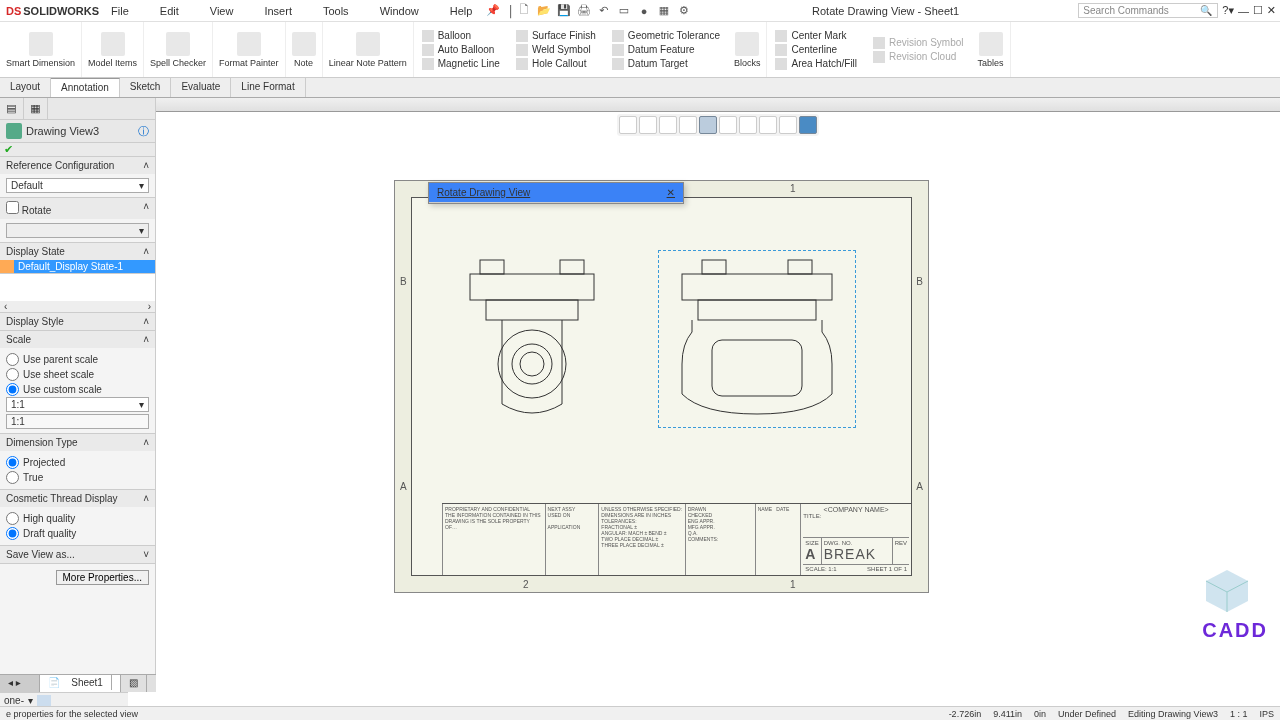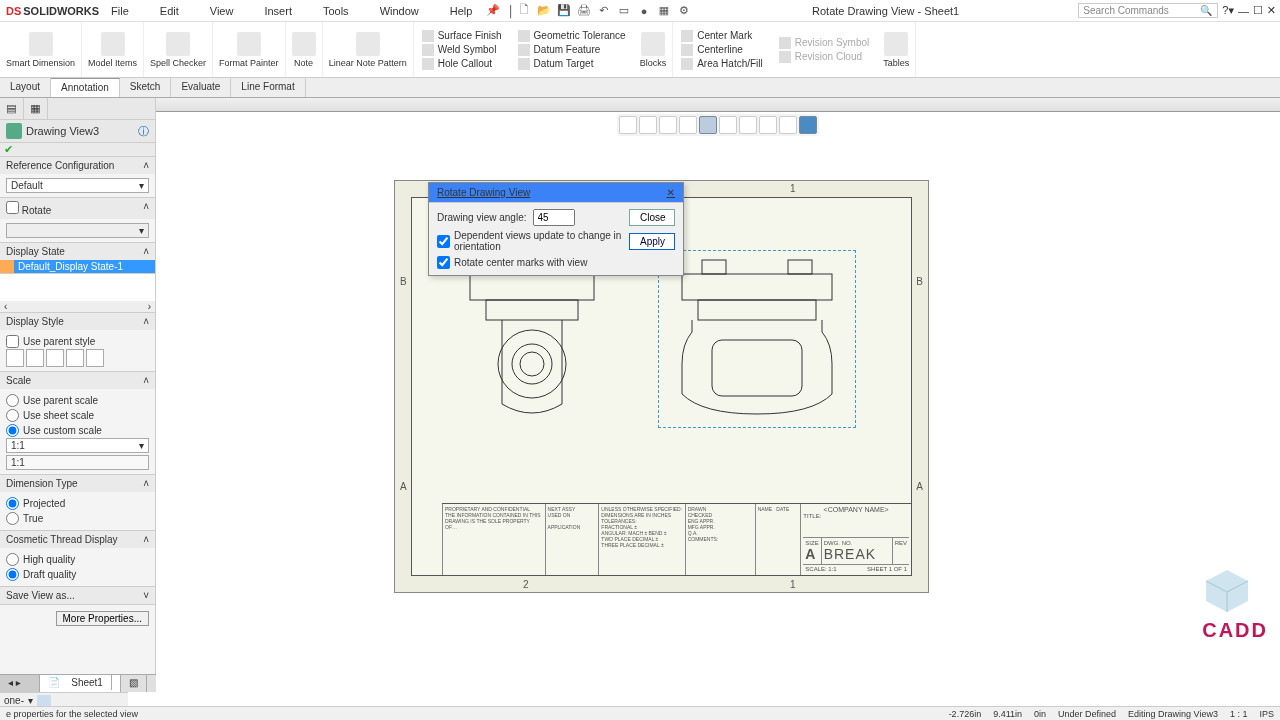--- a/index.html
+++ b/index.html
@@ -77,21 +77,21 @@
 .dialog-body .dbtn.apply { border-color: #06c; color: #004; }
 .dialog-check { grid-column: 1 / span 2; display: flex; align-items: center; gap: 4px; }
 
 
 .bottom-tabs { position: absolute; bottom: 28px; left: 0; height: 18px; background: #e0e0e0; display: flex; font-size: 10px; border-top: 1px solid #aaa; width: 156px; }
 .bottom-tabs span { padding: 2px 8px; border-right: 1px solid #aaa; }
 .plane-row { position: absolute; bottom: 12px; left: 0; width: 128px; height: 16px; background: #f0f0f0; border-top: 1px solid #ccc; display: flex; align-items: center; gap: 4px; padding: 0 4px; font-size: 10px; }
 .status { position: absolute; bottom: 0; left: 0; right: 0; height: 14px; background: #f0f0f0; border-top: 1px solid #ccc; display: flex; align-items: center; font-size: 9px; padding: 0 6px; justify-content: space-between; }
 .status-right { display: flex; gap: 12px; }
 
-.watermark { position: absolute; right: 12px; bottom: 34px; font-size: 20px; font-weight: bold; color: #be185d; letter-spacing: 2px; }
+.watermark { position: absolute; right: 12px; bottom: 34px; font-size: 20px; font-weight: bold; color: #6d28d9; letter-spacing: 2px; }
 .watermark-cube { position: absolute; right: 30px; bottom: 62px; width: 46px; height: 46px; }
 </style>
 </head>
 <body>
 
 <div class="titlebar">
   <div class="app-logo">
     <span class="ds">DS</span>
     <span>SOLIDWORKS</span>
   </div>
@@ -156,20 +156,34 @@
       <span>Note</span>
     </div>
   <div class="ribbon-group">
       <div class="icon"></div>
       <span>Linear Note
 Pattern</span>
     </div>
   <div class="ribbon-list">
     <div>
         <span class="ic"></span>
+        <span>Balloon</span>
+      </div>
+    <div>
+        <span class="ic"></span>
+        <span>Auto Balloon</span>
+      </div>
+    <div>
+        <span class="ic"></span>
+        <span>Magnetic Line</span>
+      </div>
+  </div>
+  <div class="ribbon-list">
+    <div>
+        <span class="ic"></span>
         <span>Surface Finish</span>
       </div>
     <div>
         <span class="ic"></span>
         <span>Weld Symbol</span>
       </div>
     <div>
         <span class="ic"></span>
         <span>Hole Callout</span>
       </div>
@@ -288,33 +302,20 @@
             <span>›</span>
           </div>
       </div>
     </div>
 
     <div class="panel-section">
       <div class="panel-header">
           <span>Display Style</span>
           <span>˄</span>
         </div>
-      <div class="panel-body">
-        <div class="check-row">
-            <input type="checkbox" style="">
-            <span>Use parent style</span>
-          </div>
-        <div class="icon-set">
-          <span></span>
-          <span></span>
-          <span></span>
-          <span></span>
-          <span></span>
-        </div>
-      </div>
     </div>
 
     <div class="panel-section">
       <div class="panel-header">
           <span>Scale</span>
           <span>˄</span>
         </div>
       <div class="panel-body">
         <div class="radio-row">
             <input type="radio" name="sc" style="">
@@ -456,34 +457,20 @@
           </div>
         </div>
       </div>
     </div>
 
     <div class="dialog">
       <div class="dialog-title">
         <span>Rotate Drawing View</span>
         <span>✕</span>
       </div>
-      <div class="dialog-body">
-        <span>Drawing view angle:</span>
-        <input type="text" value="45" style="">
-        <button class="dbtn">Close</button>
-        <div class="dialog-check">
-            <input type="checkbox" checked="" style="">
-            <span>Dependent views update to change in orientation</span>
-          </div>
-        <button class="dbtn apply">Apply</button>
-        <div class="dialog-check" style="grid-column:1/span 3">
-            <input type="checkbox" checked="" style="">
-            <span>Rotate center marks with view</span>
-          </div>
-      </div>
     </div>
 
     <svg class="watermark-cube" viewBox="0 0 46 46">
         <polygon points="23,2 44,13 44,33 23,44 2,33 2,13" fill="#bcd8e8" opacity="0.7"></polygon>
         <polyline points="2,13 23,24 44,13" stroke="#9cc" fill="none"></polyline>
         <line x1="23" y1="24" x2="23" y2="44" stroke="#9cc"></line>
       </svg>
     <div class="watermark">CADD</div>
   </div>
 </div>

